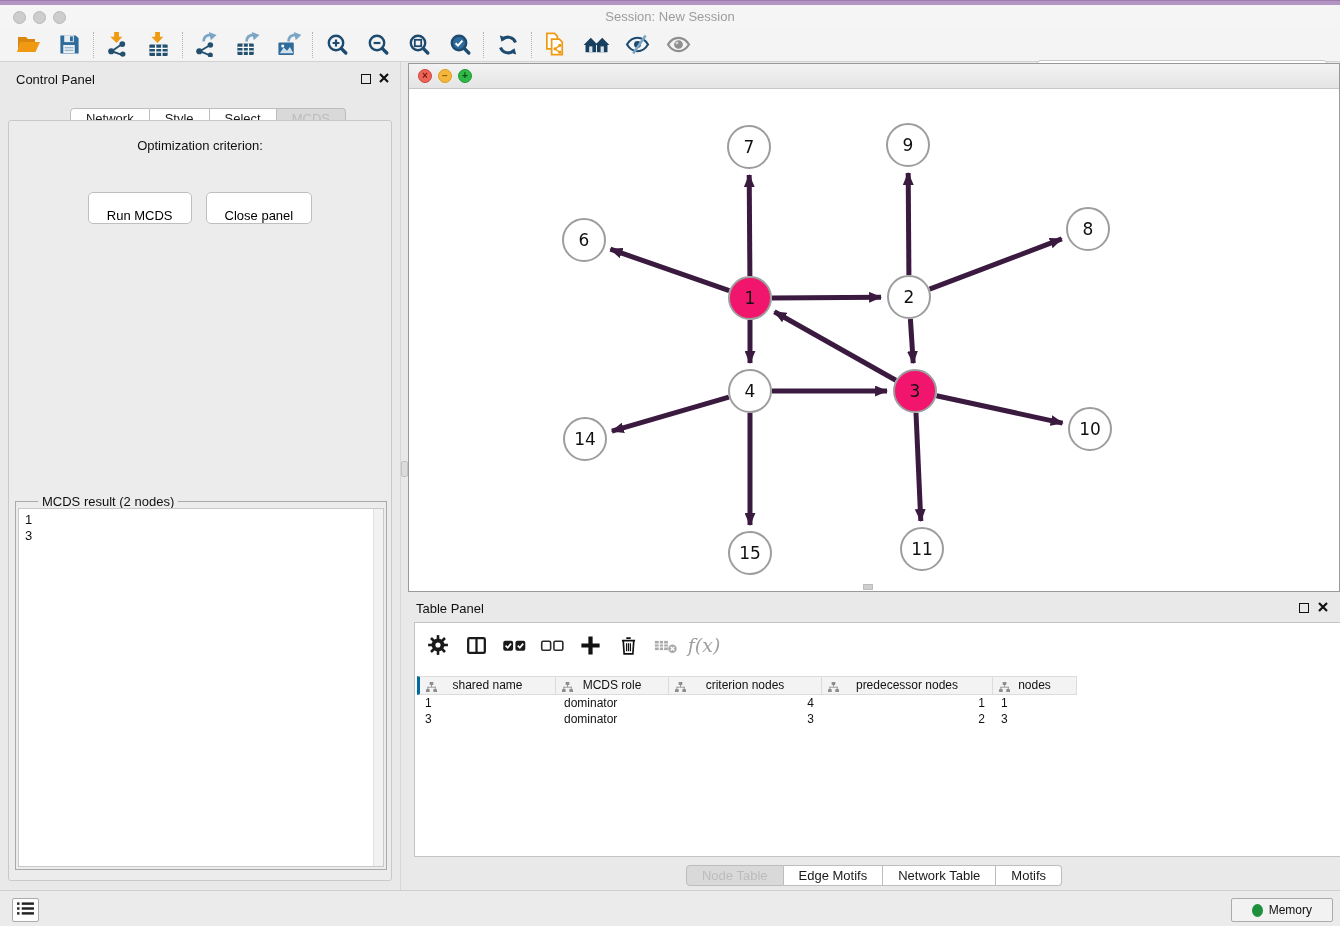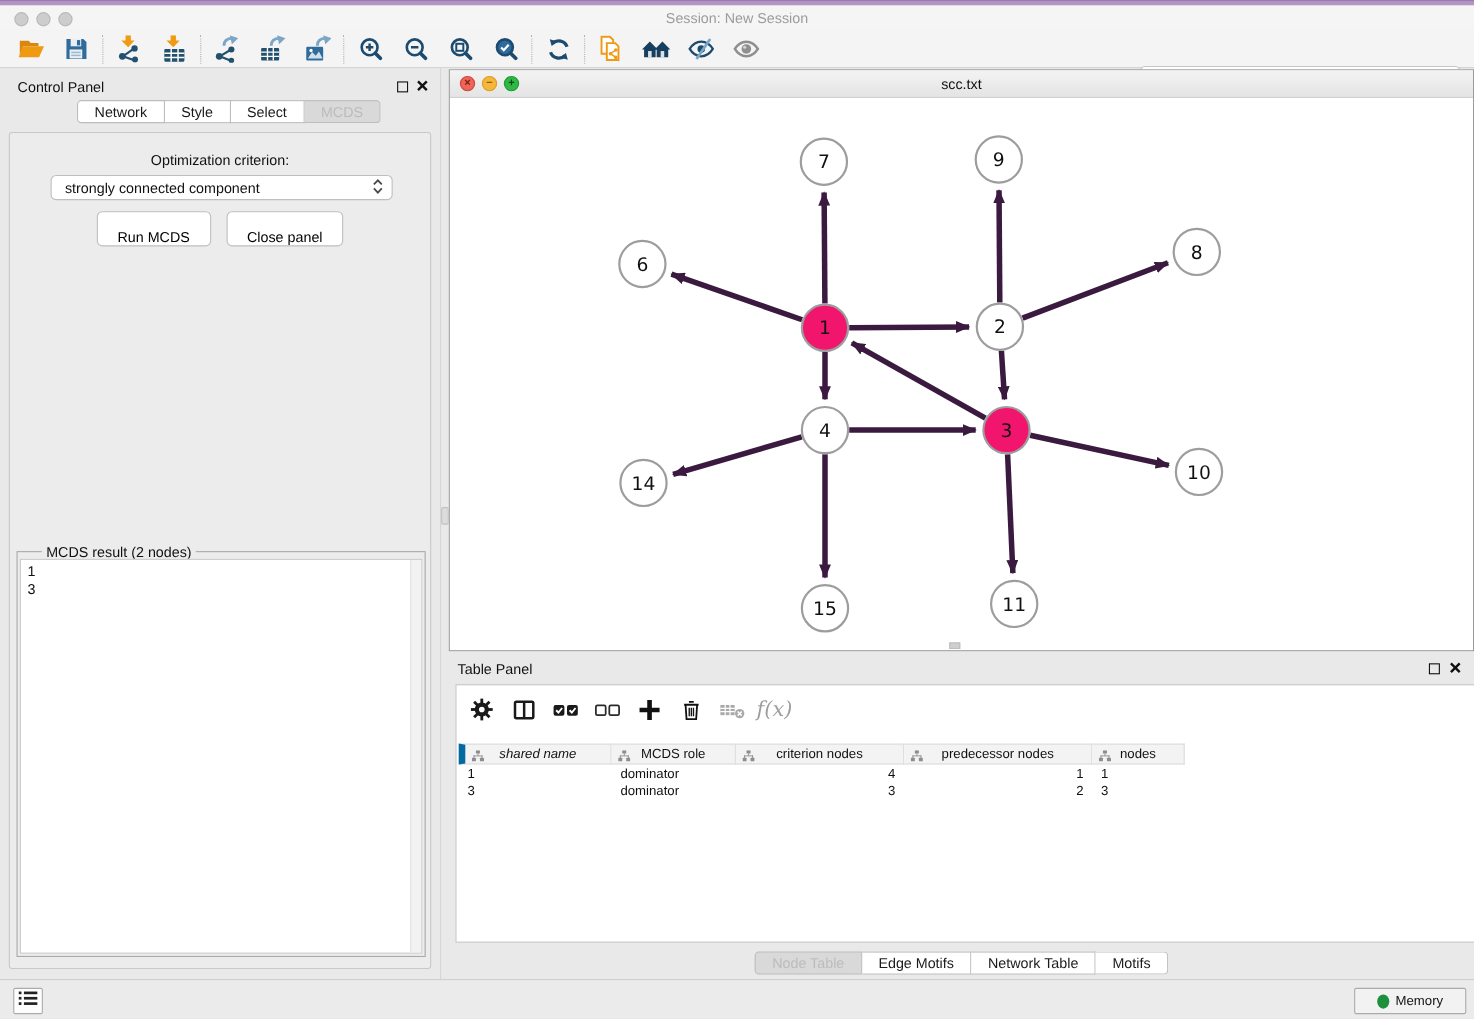--- a/index.html
+++ b/index.html
@@ -37,21 +37,21 @@
   .panel-head .ph-title { position:absolute; left:16px; top:10px; font-size:13px; color:#111; }
   .float-ic { position:absolute; width:10px; height:10px; border:1.6px solid #111; top:12px; }
   .close-ic { position:absolute; top:10px; width:12px; height:14px; }
   .close-ic svg { display:block; }
   .tabbar { position:absolute; left:0; right:0; display:flex; justify-content:center; }
   .tab { height:21px; line-height:19px; padding:0 15px; font-size:13px; background:#fff;
     border:1px solid #bdbdbd; border-left:none; color:#1a1a1a; }
   .tab:first-child { border-left:1px solid #bdbdbd; border-radius:4px 0 0 4px; }
   .tab:last-child { border-radius:0 4px 4px 0; }
   .tab.sel { background:#d9d9d9; color:#bcbcbc; }
-  .cp-tabbar { top:29px;margin-left:16px; }
+  .cp-tabbar { top:46px;margin-left:16px; }
   .cp-box { position:absolute; left:8px; top:58px; width:384px; height:761px;
     background:#ececec; border:1px solid #c9c9c9; border-radius:3px; }
   .opt-label { margin-top:17px; text-align:center; font-size:13px; }
   .dropdown { position:absolute; left:37px; top:38px; width:311px; height:23px; background:#fff;
     border:1px solid #bfbfbf; border-radius:5px; display:flex; align-items:center;
     padding:0 8px 0 12px; font-size:13px; }
   .dropdown .dd-label { flex:1; }
   .btn-row { position:absolute; left:0; width:100%; top:71px; display:flex;
     justify-content:center; gap:14px; }
   .pbtn { height:32px; padding:12px 18px; background:#fff; border:1px solid #bfbfbf;
@@ -92,21 +92,21 @@
   .tp-box { position:absolute; left:6px; top:25px; width:987px; height:235px; background:#fff;
     border:1px solid #c3c3c3; }
   .tp-toolbar { position:absolute; left:0; top:0; right:0; height:44px; display:flex;
     align-items:center; padding-left:8px; gap:8px; }
   .tp-btn { width:30px; height:30px; display:flex; align-items:center; justify-content:center; }
   .fx-glyph { font-family:"DejaVu Serif", serif; font-style:italic; color:#9e9e9e; font-size:19px; }
   .tp-table { position:absolute; left:2px; top:53px; right:2px; }
   .tr-head { display:flex; height:19px; }
   .th-cell { position:relative; background:#f3f3f3; border:1px solid #dcdcdc; border-left:none;
     font-size:12px; line-height:17px; text-align:center; color:#111; }
-  .th-cell:first-child { border-left:6px solid #0369a1;font-style:italic; }
+  .th-cell:first-child { border-left:3px solid #0369a1; }
   .th-cell .tree { position:absolute; left:6px; top:4px; }
   .tr-row { display:flex; height:16px; }
   .td-cell { font-size:12px; line-height:16px; padding:0 8px; white-space:nowrap;
     overflow:hidden; }
   .tp-tabbar { top:268px; }
   
   .statusbar { position:absolute; left:0; top:890px; width:1340px; height:36px;
     background:#ebebeb; border-top:1px solid #cfcfcf; }
   .sb-left-btn { position:absolute; left:12px; top:7px; width:27px; height:24px; background:#fdfdfd;
     border:1px solid #ababab; border-radius:2px; display:flex; align-items:center; justify-content:center; }
@@ -303,29 +303,20 @@
     </span>
   </div>
   <div class="tabbar cp-tabbar" id="cp-tabs">
       <div class="tab">Network</div>
       <div class="tab">Style</div>
       <div class="tab">Select</div>
       <div class="tab sel">MCDS</div>
     </div>
   <div class="cp-box">
     <div class="opt-label">Optimization criterion:</div>
-    <div class="dropdown">
-      <span class="dd-label">strongly connected component</span>
-      <span>
-        <svg viewBox="0 0 10 16" width="9" height="15">
-            <path d="M1 6l4-4.2 4 4.2" fill="none" stroke="#4a4a4a" stroke-width="1.8"></path>
-            <path d="M1 10l4 4.2 4-4.2" fill="none" stroke="#4a4a4a" stroke-width="1.8"></path>
-          </svg>
-      </span>
-    </div>
     <div class="btn-row">
       <button class="pbtn">Run MCDS</button>
       <button class="pbtn">Close panel</button>
     </div>
     <div class="result-group">
       <span class="rg-label">MCDS result (2 nodes)</span>
       <div class="rg-inner">
         <div class="rg-lines" id="mcds-result-lines">
             <div>1</div>
             <div>3</div>
@@ -338,21 +329,20 @@
 
 <div class="v-split">
   <div class="v-handle"></div>
 </div>
 
 <div class="net-window">
   <div class="net-title">
     <span class="mac red" style="left:9px">×</span>
     <span class="mac yel" style="left:29px">−</span>
     <span class="mac grn" style="left:49px">+</span>
-    <span class="nt-text">scc.txt</span>
   </div>
   <div class="net-canvas">
     <svg id="graph-svg" width="930" height="503" viewBox="0 0 930 503">
       <defs>
         <marker id="arrow" viewBox="0 0 12 10" refX="11" refY="5" markerWidth="13" markerHeight="11" orient="auto" markerUnits="userSpaceOnUse">
           <path id="arrow-path" d="M0 0L12 5L0 10z" fill="#3b1a40"></path>
         </marker>
       </defs>
       <g id="graph-edges">
           <line x1="340.9" y1="187.0" x2="340.2" y2="86.0" stroke="#3b1a40" stroke-width="5" marker-end="url(#arrow)"></line>

